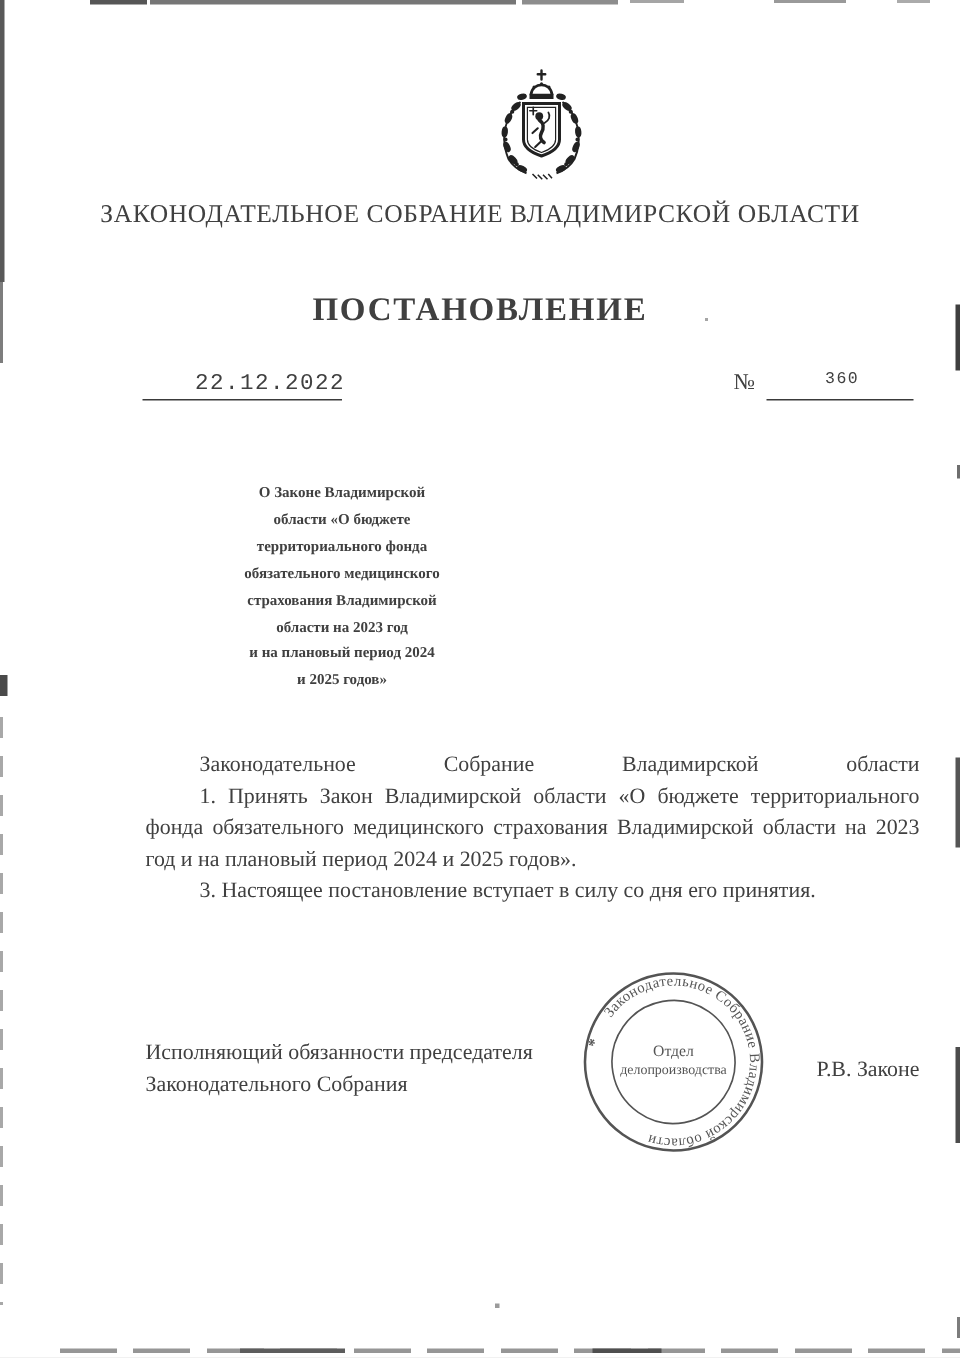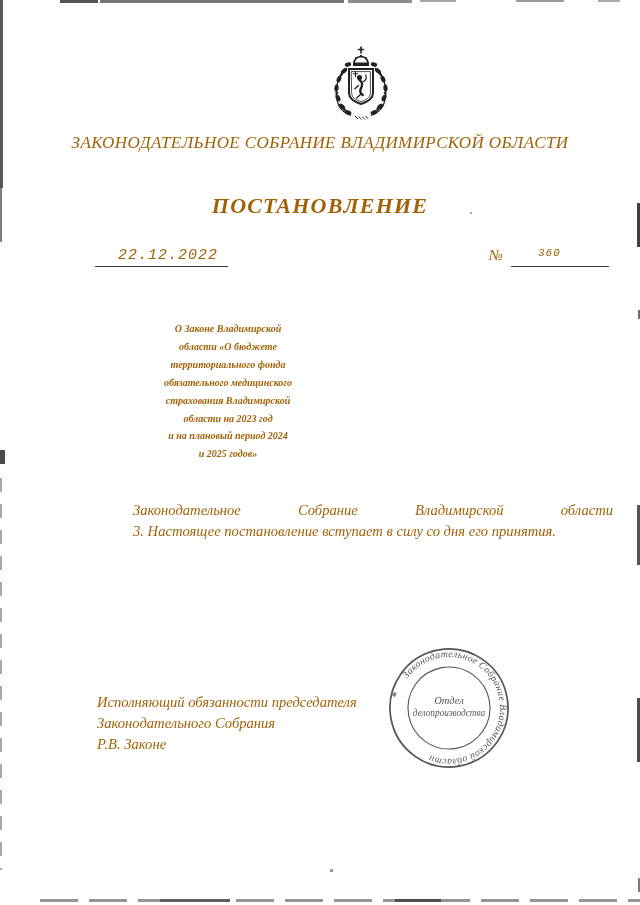--- a/index.html
+++ b/index.html
@@ -2,22 +2,21 @@
 <html><head>
 <meta charset="utf-8">
 <style>
   html,body{margin:0;padding:0;background:#e8e8e8;}
   .page{
     position:relative;
     width:640px;height:905px;
     background:#ffffff;
     overflow:hidden;
     font-family:"Liberation Serif","DejaVu Serif",serif;
-    color:#a16207;
-    font-style:italic;
+    color:#404040;
   }
   
   .art{position:absolute;pointer-events:none;}
   .a-top1{left:60px;top:0;width:38px;height:3px;background:#565656;}
   .a-top2{left:100px;top:0;width:244px;height:3px;background:#767676;}
   .a-top3{left:348px;top:0;width:64px;height:3px;background:#8d8d8d;}
   .a-top4{left:420px;top:0;width:36px;height:2px;background:#a5a5a5;}
   .a-top5{left:516px;top:0;width:48px;height:2px;background:#9a9a9a;}
   .a-top6{left:598px;top:0;width:22px;height:2px;background:#ababab;}
   .a-left1{left:0;top:0;width:3px;height:188px;background:#595959;}
@@ -45,21 +44,21 @@
     position:absolute;left:0;top:133px;width:640px;
     text-align:center;font-size:17px;letter-spacing:0.4px;
     white-space:nowrap;
   }
   .doc-type{
     position:absolute;left:0;top:193px;width:640px;
     text-align:center;font-size:22px;font-weight:bold;letter-spacing:1.2px;
   }
 
   
-  .mono{font-family:"Liberation Mono","DejaVu Sans Mono",monospace;}
+  .mono{font-family:"Liberation Mono","DejaVu Sans Mono",monospace;margin-left:12px;}
   .date-value{position:absolute;left:118px;top:247px;font-size:15px;letter-spacing:1px;}
   .date-underline{position:absolute;left:95px;top:266px;width:133px;height:0;border-bottom:1.5px solid #3a3a3a;}
   .num-sign{position:absolute;left:489px;top:247px;font-size:15px;}
   .num-value{position:absolute;left:538px;top:247px;font-size:11px;letter-spacing:1px;}
   .num-underline{position:absolute;left:511px;top:266px;width:98px;height:0;border-bottom:1.5px solid #3a3a3a;}
 
   
   .subject{
     position:absolute;left:108px;top:320px;width:240px;
     font-size:10px;font-weight:bold;line-height:17.9px;
@@ -75,22 +74,22 @@
   .intro-line{
     text-align:justify;text-align-last:justify;
     text-indent:36px;
   }
   .verb-line{font-weight:bold;letter-spacing:4px;}
   .body-block p{margin:0;text-indent:36px;text-align:justify;}
 
   
   .signature{
     position:absolute;left:97px;top:692px;width:516px;
-    display:flex;justify-content:space-between;align-items:flex-start;
-    font-size:14.6px;line-height:21px;flex-direction:column;
+    display:flex;justify-content:space-between;align-items:center;
+    font-size:14.6px;line-height:21px;
   }
   .sig-position{white-space:pre-line;}
   .sig-name{white-space:nowrap;}
 
   
   .stamp{position:absolute;left:384px;top:643px;width:130px;height:130px;opacity:0.88;}
   .stamp text{font-family:"Liberation Serif","DejaVu Serif",serif;fill:#3d3d3d;}
 </style>
 </head>
 <body>
@@ -173,20 +172,21 @@
 области «О бюджете
 территориального фонда
 обязательного медицинского
 страхования Владимирской
 области на 2023 год
 и на плановый период 2024
 и 2025 годов»</div>
 
   <div class="body-block">
     <div class="intro-line">Законодательное Собрание Владимирской области</div>
+    <p>1. Принять Закон Владимирской области «О бюджете территориального фонда обязательного медицинского страхования Владимирской области на 2023 год и на плановый период 2024 и 2025 годов».</p>
     <p>3. Настоящее постановление вступает в силу со дня его принятия.</p>
   </div>
 
   <div class="signature">
     <div class="sig-position">Исполняющий обязанности председателя
 Законодательного Собрания</div>
     <div class="sig-name">Р.В. Законе</div>
   </div>
 
   <svg class="stamp" viewBox="0 0 130 130" xmlns="http://www.w3.org/2000/svg">

